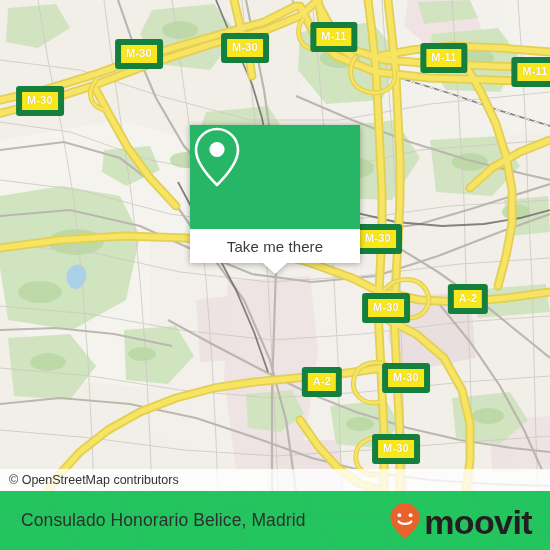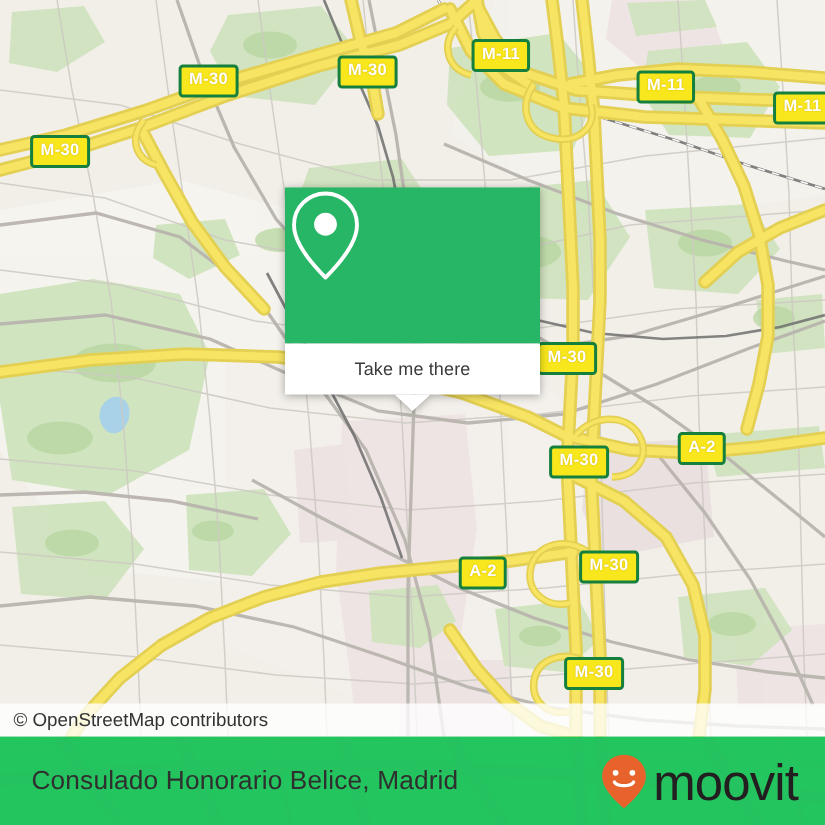--- a/index.html
+++ b/index.html
@@ -16,21 +16,21 @@
     position: absolute; left: 0; top: 0; width: 550px; height: 491px;
     background: #f2efe9;
     overflow: hidden;
   }
   #map svg { position: absolute; left: 0; top: 0; display: block; }
 
   
   .shield {
     position: absolute;
     background: #f8e71c;
-    border: 2px solid #15803d;
+    border: 6px solid #15803d;
     border-radius: 3px;
     color: #ffffff;
     font-family: "Liberation Sans", sans-serif;
     font-weight: bold;
     font-size: 11px;
     line-height: 13px;
     padding: 2px 5px 3px 5px;
     text-align: center;
     letter-spacing: 0.2px;
     text-shadow: 0 0 1px #caa600;
@@ -68,21 +68,21 @@
     display: flex; align-items: center; justify-content: center;
   }
   #popup-foot {
     width: 100%; height: 34px;
     background: #ffffff;
     display: flex; align-items: center; justify-content: center;
   }
   #popup-foot .label {
     color: #3b3b3b;
     font-family: "Liberation Sans", sans-serif;
-    font-size: 12px;
+    font-size: 15px;
     letter-spacing: 0.1px;
   }
   #popup-tail {
     position: absolute;
     left: 50%; top: 138px;
     margin-left: -12px;
     width: 0; height: 0;
     border-left: 12px solid transparent;
     border-right: 12px solid transparent;
     border-top: 11px solid #ffffff;
@@ -114,21 +114,21 @@
   #brand {
     position: absolute;
     right: 18px; top: 0; height: 59px;
     display: flex; align-items: center; gap: 3px;
     z-index: 5;
   }
   #brand .wordmark {
     color: #231f20;
     font-family: "Liberation Sans", sans-serif;
     font-size: 34px;
-    font-weight: normal;
+    font-weight: bold;
     letter-spacing: -0.6px;
     line-height: 34px;
     position: relative;
     top: 1px;
   }
 </style>
 </head>
 <body>
 
 <div id="page">

